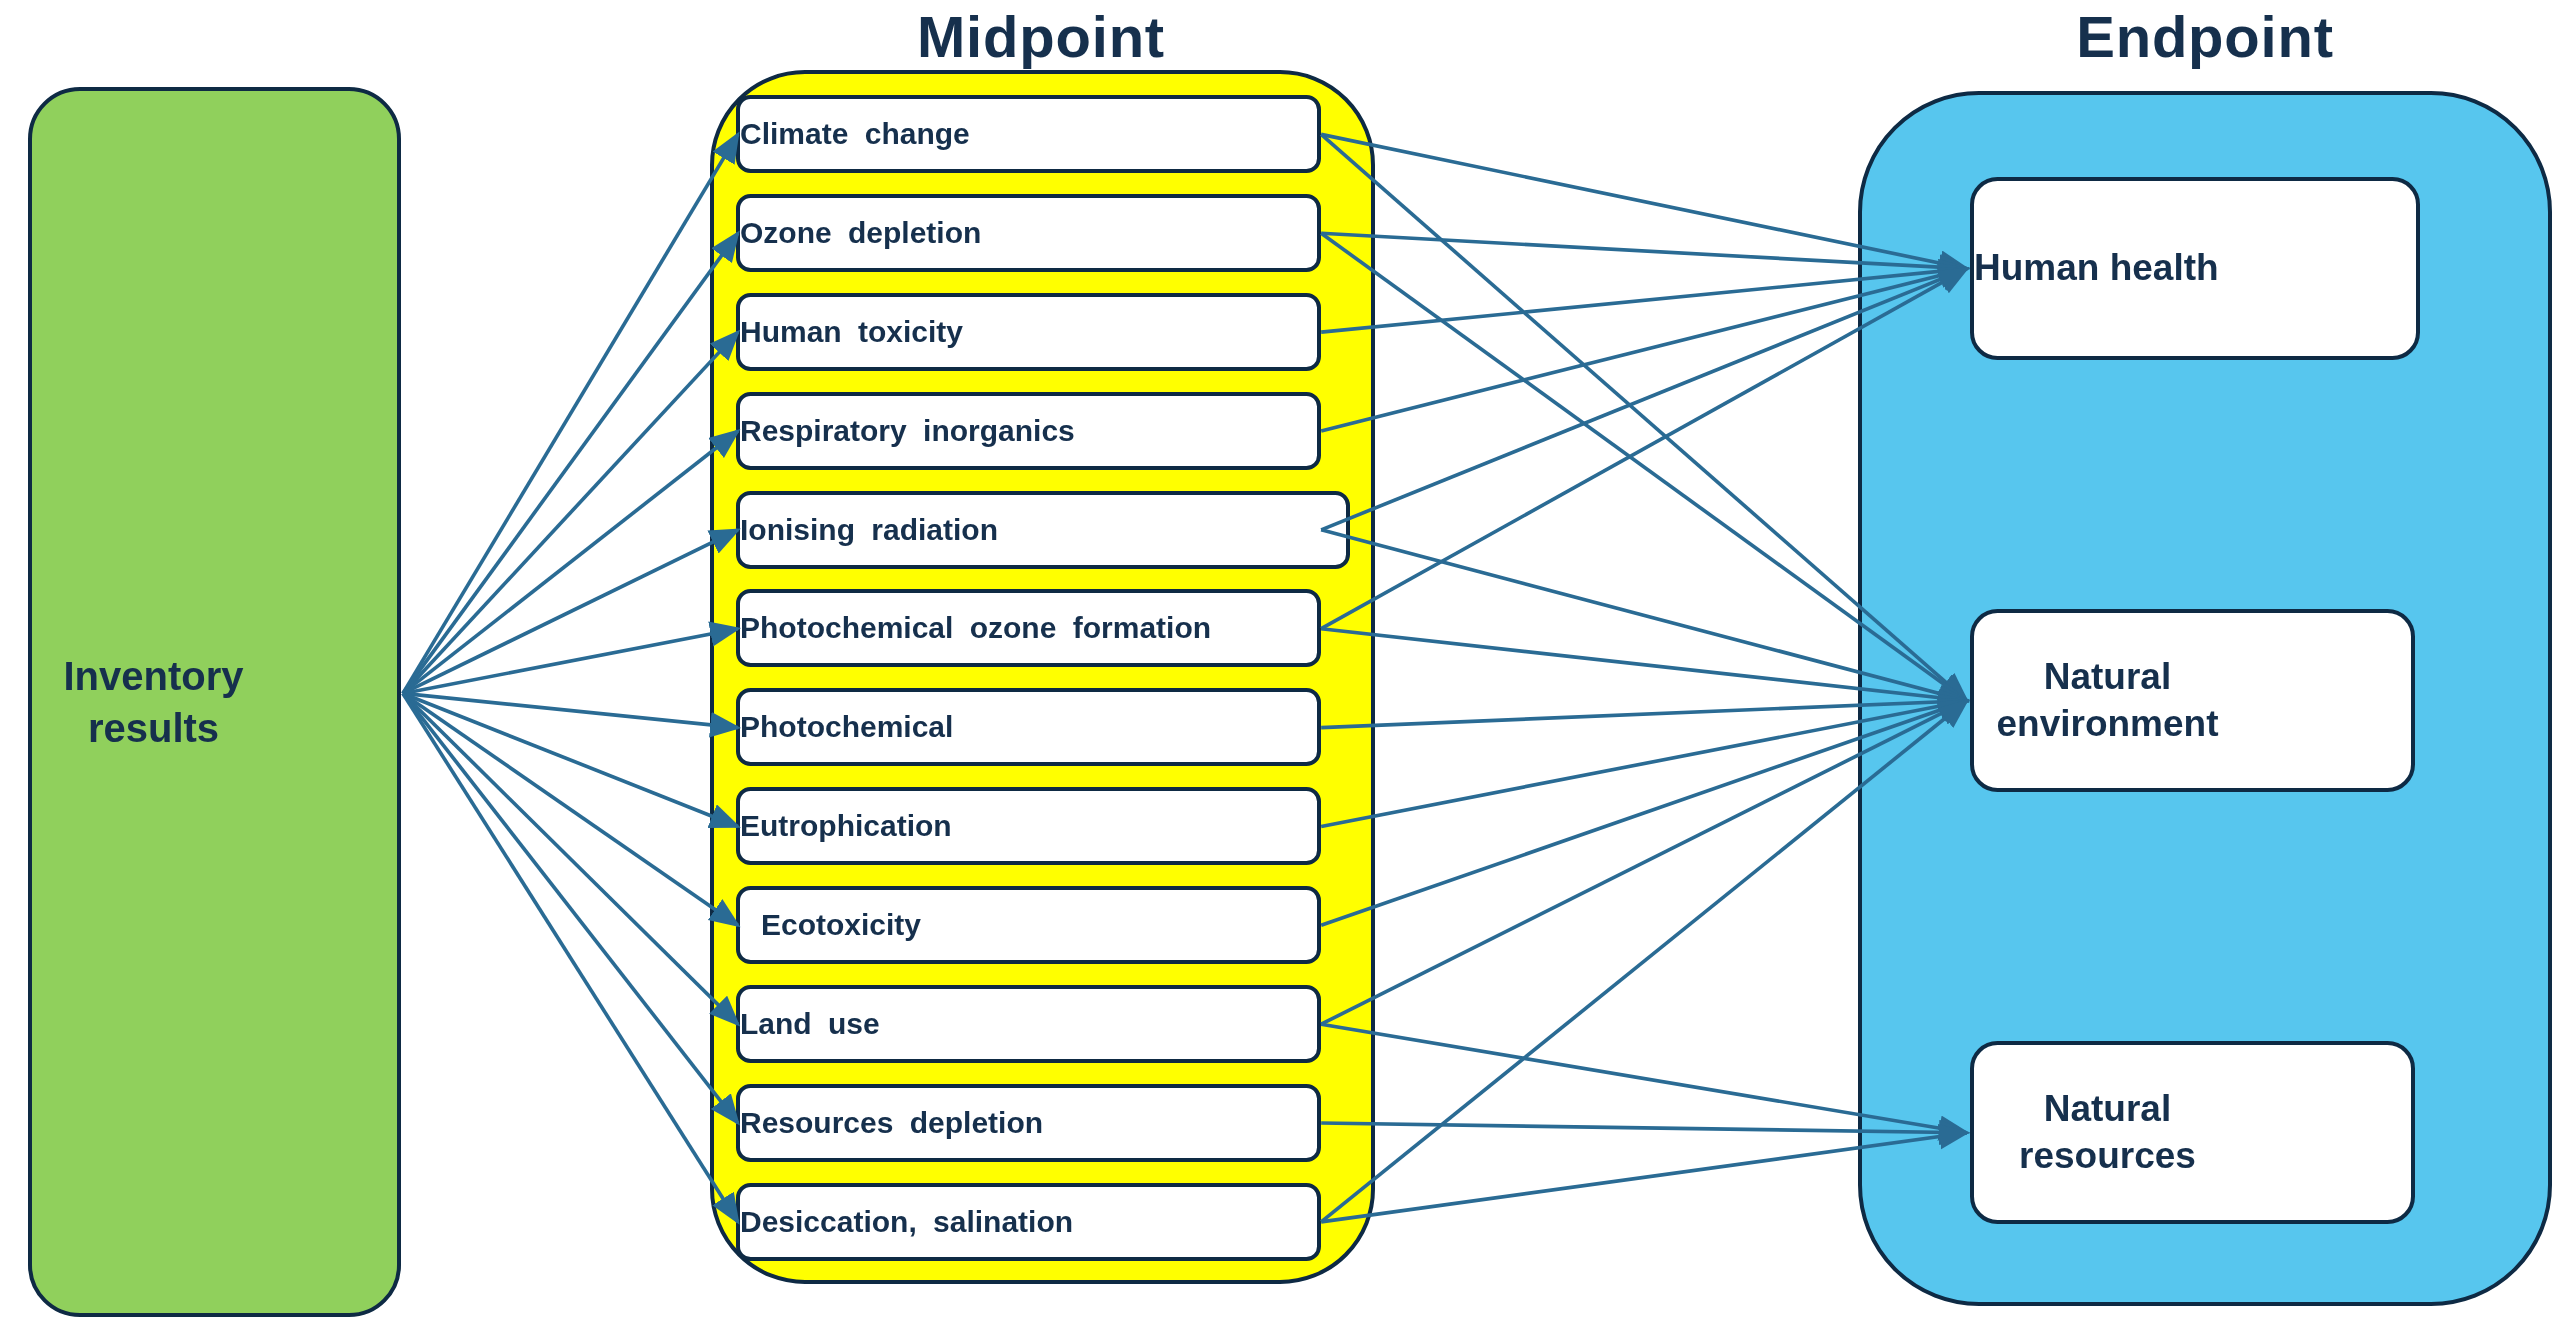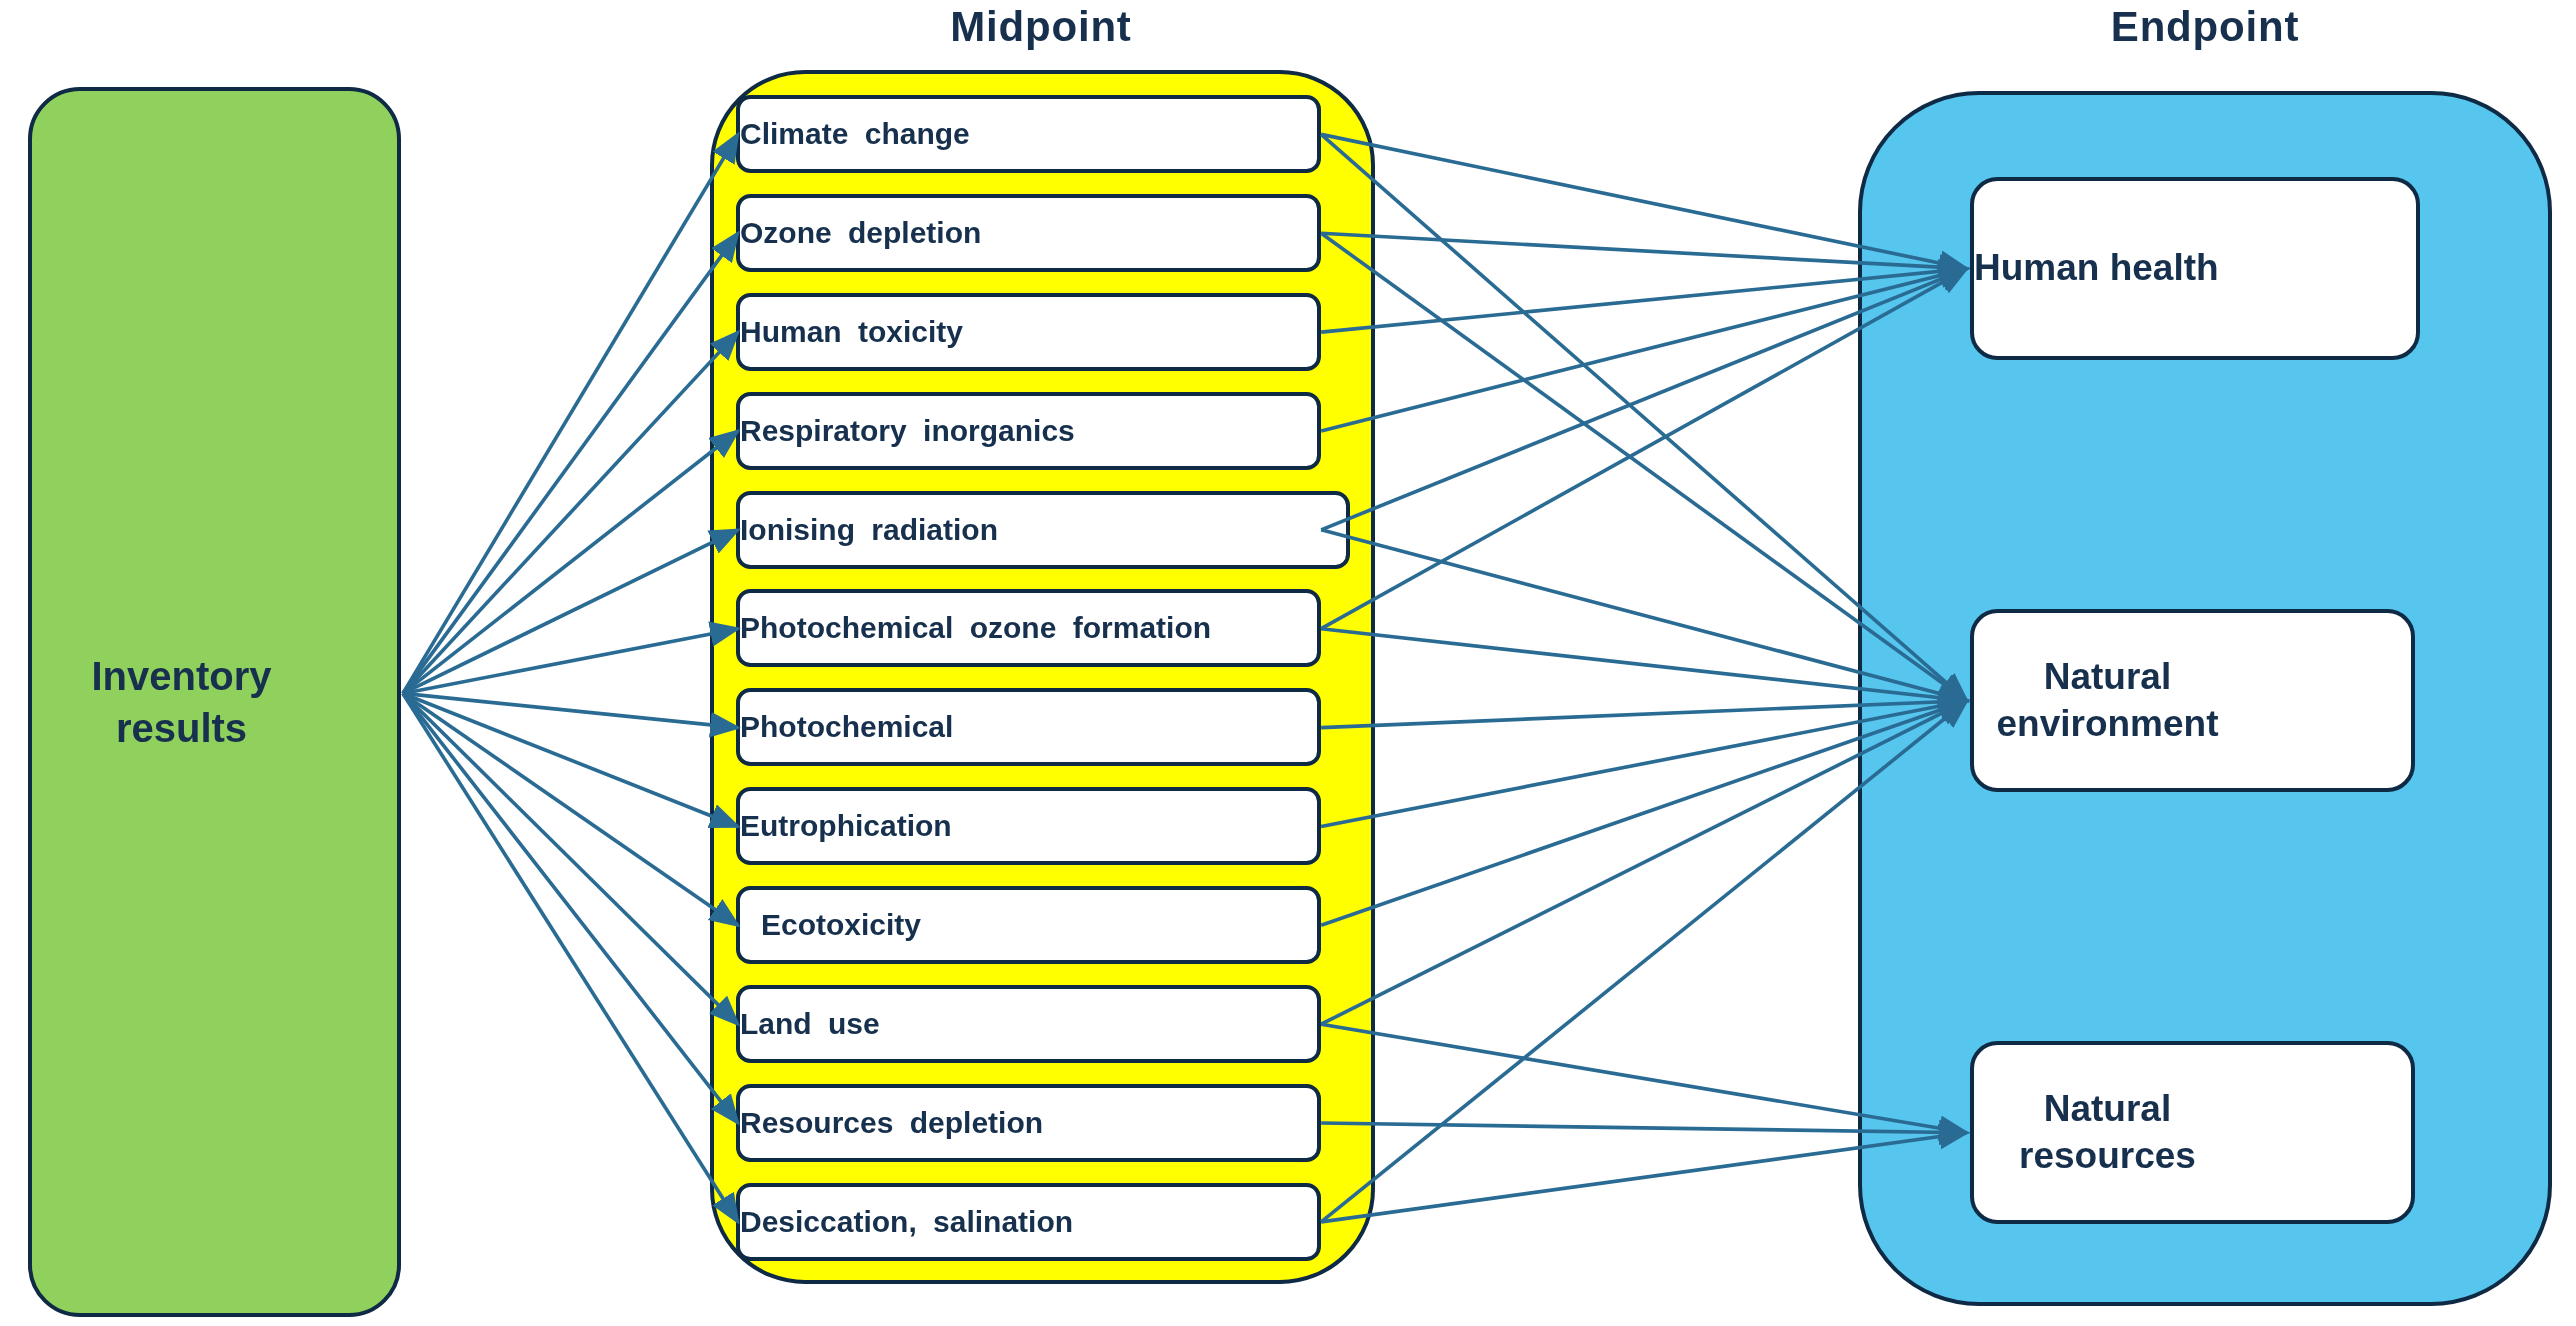--- a/index.html
+++ b/index.html
@@ -10,41 +10,40 @@
     overflow: hidden;
     background: #ffffff;
     font-family: "Liberation Sans", sans-serif;
     font-weight: bold;
     color: var(--ink, #16304D);
   }
   .col-title {
     position: absolute;
     top: 3.2px;
     transform: translateX(-50%);
-    font-size: 42px;
+    font-size: 58px;
     letter-spacing: 0.8px;
     white-space: nowrap;
     color: var(--ink, #16304D);
   }
   .node {
     position: absolute;
     box-sizing: border-box;
     display: flex;
     align-items: center;
     justify-content: flex-start;
     text-align: center;
   }
   #inventory-box {
     left: 28px; top: 87px; width: 373px; height: 1230px;
     background: var(--green, #90D05C);
     border: 4.9px solid var(--edge, #0E2A44);
     border-radius: 52px;
     font-size: 40px;
     line-height: 1.3;
-    padding-left: 28px;
   }
   #inventory-box .lbl { max-width: 243px; }
   #midpoint-container {
     left: 710px; top: 70px; width: 665px; height: 1214px;
     background: var(--yellow, #FFFF00);
     border: 4.9px solid var(--edge, #0E2A44);
     border-radius: 95px;
   }
   #endpoint-container {
     left: 1858px; top: 91px; width: 694px; height: 1215px;

